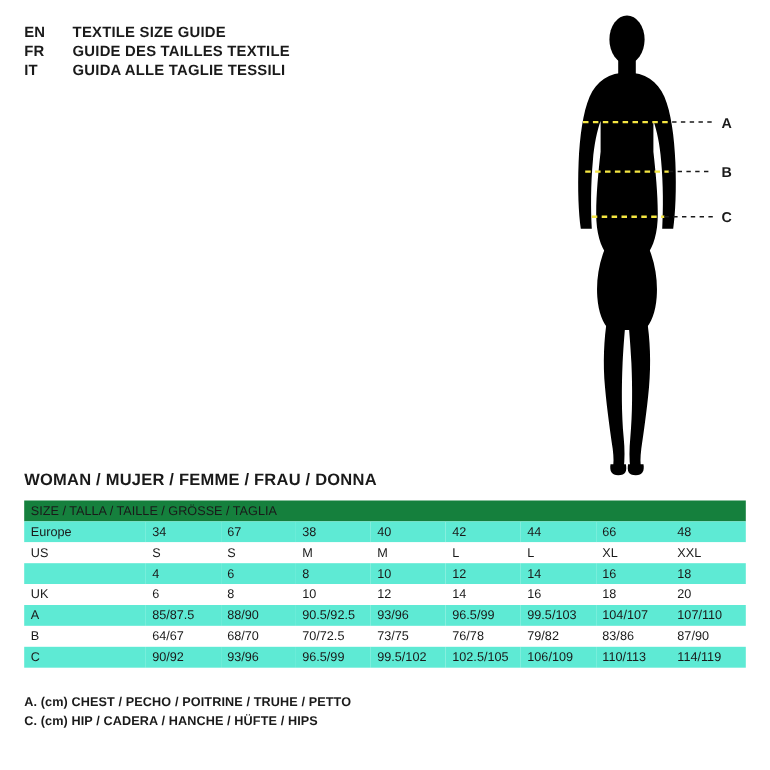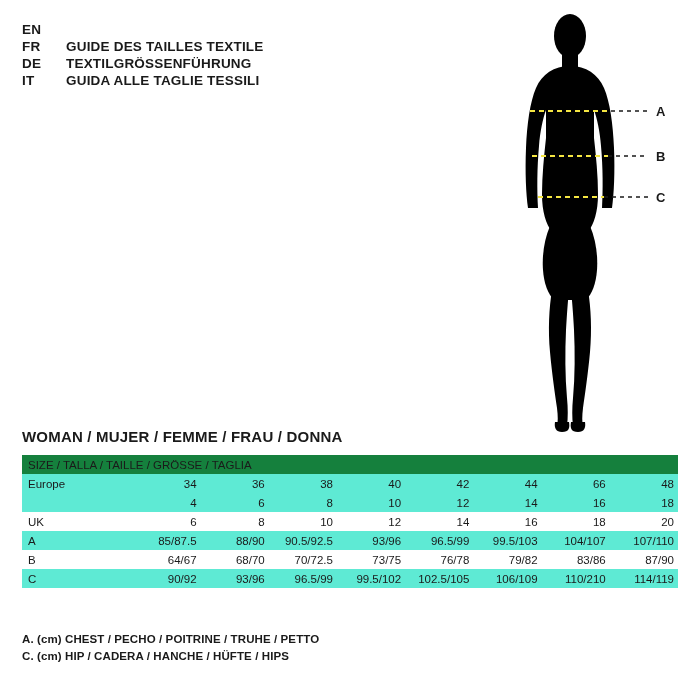--- a/index.html
+++ b/index.html
@@ -78,21 +78,21 @@
   }
   tr.header-row td {
     background: #15803d;
     font-weight: normal;
     color: #1a1a1a;
     font-size: 11.5px;
   }
   tr.shade td { background: #5eead4; }
   tr.plain td { background: #ffffff; }
   td.col-label { width: 110px; }
-  td.val { width: 68px; text-align: right; }
+  td.val { width: 68px; }
 
   
   .footnotes {
     position: absolute;
     left: 22px;
     top: 633px;
     width: 640px;
   }
   .footnote {
     font-size: 11.5px;
@@ -102,28 +102,25 @@
   }
 </style>
 </head>
 <body>
 
 <div id="page">
 
   <div class="titles">
     <div class="title-row">
       <span class="title-lang">EN</span>
+      <span class="title-text">TEXTILE SIZE GUIDE</span>
     </div>
     <div class="title-row">
       <span class="title-lang">FR</span>
       <span class="title-text">GUIDE DES TAILLES TEXTILE</span>
-    </div>
-    <div class="title-row">
-      <span class="title-lang">DE</span>
-      <span class="title-text">TEXTILGRÖSSENFÜHRUNG</span>
     </div>
     <div class="title-row">
       <span class="title-lang">IT</span>
       <span class="title-text">GUIDA ALLE TAGLIE TESSILI</span>
     </div>
   </div>
 
   <div class="figure-wrap">
     <svg width="220" height="430" viewBox="0 0 220 430">
       <g fill="#000000">
@@ -206,29 +203,40 @@
 
   <table class="size-table">
     <tbody>
       <tr class="header-row">
         <td colspan="9">SIZE / TALLA / TAILLE / GRÖSSE / TAGLIA</td>
       </tr>
 
       <tr class="shade">
         <td class="col-label">Europe</td>
         <td class="val">34</td>
-        <td class="val">36</td>
+        <td class="val">67</td>
         <td class="val">38</td>
         <td class="val">40</td>
         <td class="val">42</td>
         <td class="val">44</td>
         <td class="val">66</td>
         <td class="val">48</td>
       </tr>
 
+      <tr class="plain">
+        <td class="col-label">US</td>
+        <td class="val">S</td>
+        <td class="val">S</td>
+        <td class="val">M</td>
+        <td class="val">M</td>
+        <td class="val">L</td>
+        <td class="val">L</td>
+        <td class="val">XL</td>
+        <td class="val">XXL</td>
+      </tr>
 
       <tr class="shade">
         <td class="col-label"></td>
         <td class="val">4</td>
         <td class="val">6</td>
         <td class="val">8</td>
         <td class="val">10</td>
         <td class="val">12</td>
         <td class="val">14</td>
         <td class="val">16</td>
@@ -272,21 +280,21 @@
       </tr>
 
       <tr class="shade">
         <td class="col-label">C</td>
         <td class="val">90/92</td>
         <td class="val">93/96</td>
         <td class="val">96.5/99</td>
         <td class="val">99.5/102</td>
         <td class="val">102.5/105</td>
         <td class="val">106/109</td>
-        <td class="val">110/210</td>
+        <td class="val">110/113</td>
         <td class="val">114/119</td>
       </tr>
     </tbody>
   </table>
 
   <div class="footnotes">
     <div class="footnote">A. (cm) CHEST / PECHO / POITRINE / TRUHE / PETTO</div>
     <div class="footnote">C. (cm) HIP / CADERA / HANCHE / HÜFTE / HIPS</div>
   </div>
 

